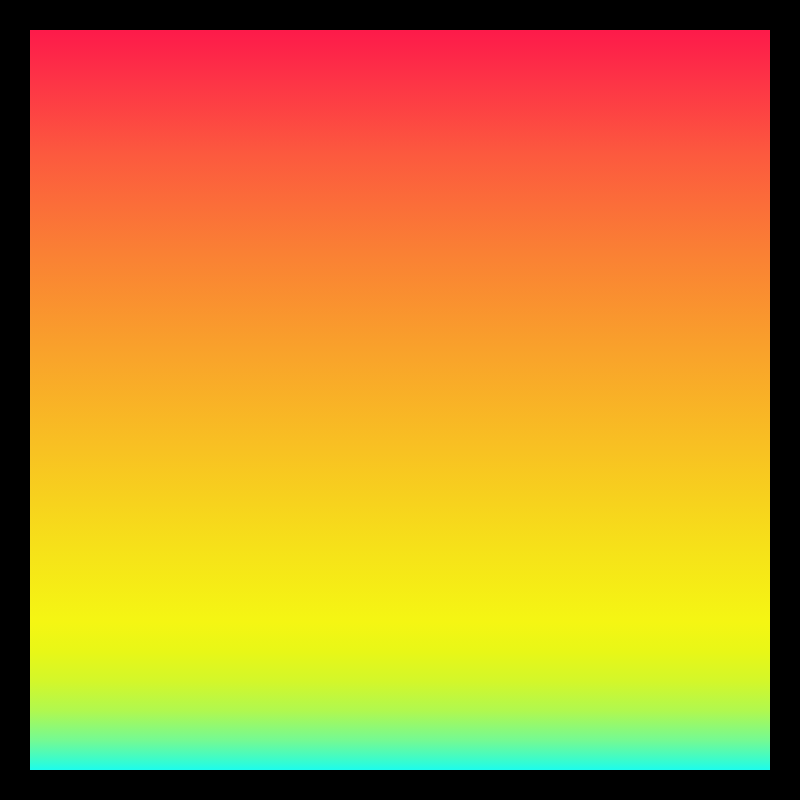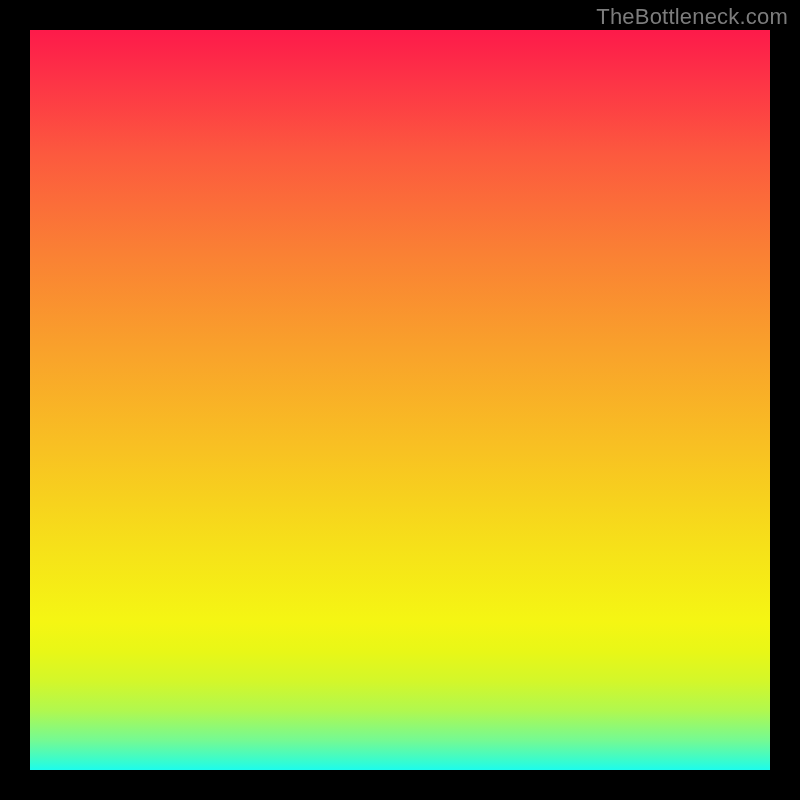--- a/index.html
+++ b/index.html
@@ -65,21 +65,20 @@
   .marker {
     fill: #c44a45;
     stroke: none;
   }
 </style>
 </head>
 <body>
 
 <div class="frame">
 
-  <div class="watermark">TheBottleneck.com</div>
 
   <div class="plot-area">
     <div class="gradient-fill"></div>
 
     <svg viewBox="0 0 740 740" width="740" height="740" preserveAspectRatio="none">
 
       <path class="curve-path" d="M 37 0
                C 90 110, 150 240, 210 370
                C 255 470, 290 560, 315 650
                C 328 698, 335 728, 343 737

